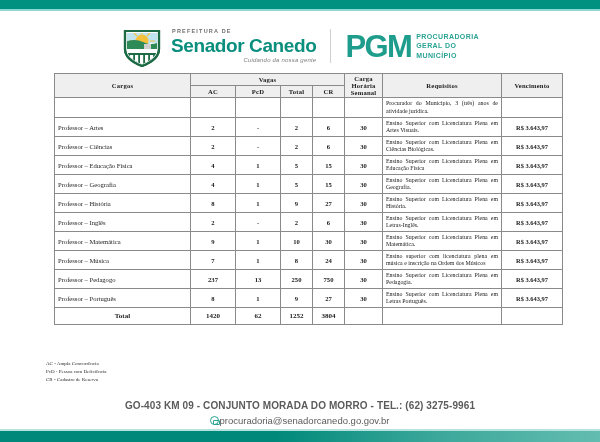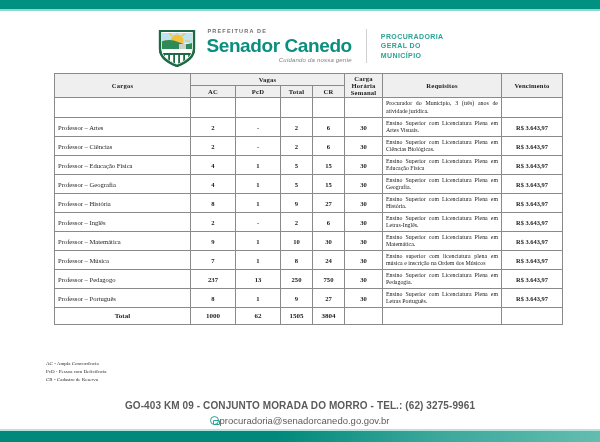--- a/index.html
+++ b/index.html
@@ -238,20 +238,21 @@
       <div class="pref-text">
         <div class="pref-small">PREFEITURA DE</div>
         <div class="pref-big">Senador Canedo</div>
         <div class="pref-tag">Cuidando da nossa gente</div>
       </div>
     </div>
 
     <div class="vdivider"></div>
 
     <div class="logo-right">
+      <div class="pgm-mark">PGM</div>
       <div class="pgm-sub">
         <div>PROCURADORIA</div>
         <div>GERAL DO</div>
         <div>MUNICÍPIO</div>
       </div>
     </div>
 
   </div>
 
   <div class="table-wrap">
@@ -387,23 +388,23 @@
             <td class="num">8</td>
             <td class="num">1</td>
             <td class="num">9</td>
             <td class="num">27</td>
             <td class="num">30</td>
             <td class="req">Ensino Superior com Licenciatura Plena em Letras Português.</td>
             <td class="venc">R$ 3.643,97</td>
           </tr>
           <tr class="total-row">
             <td>Total</td>
-            <td>1000</td>
+            <td>1420</td>
             <td>62</td>
-            <td>1505</td>
+            <td>1252</td>
             <td>3804</td>
             <td></td>
             <td></td>
             <td></td>
           </tr>
         </tbody>
     </table>
   </div>
 
   <div class="notes" id="notes">

